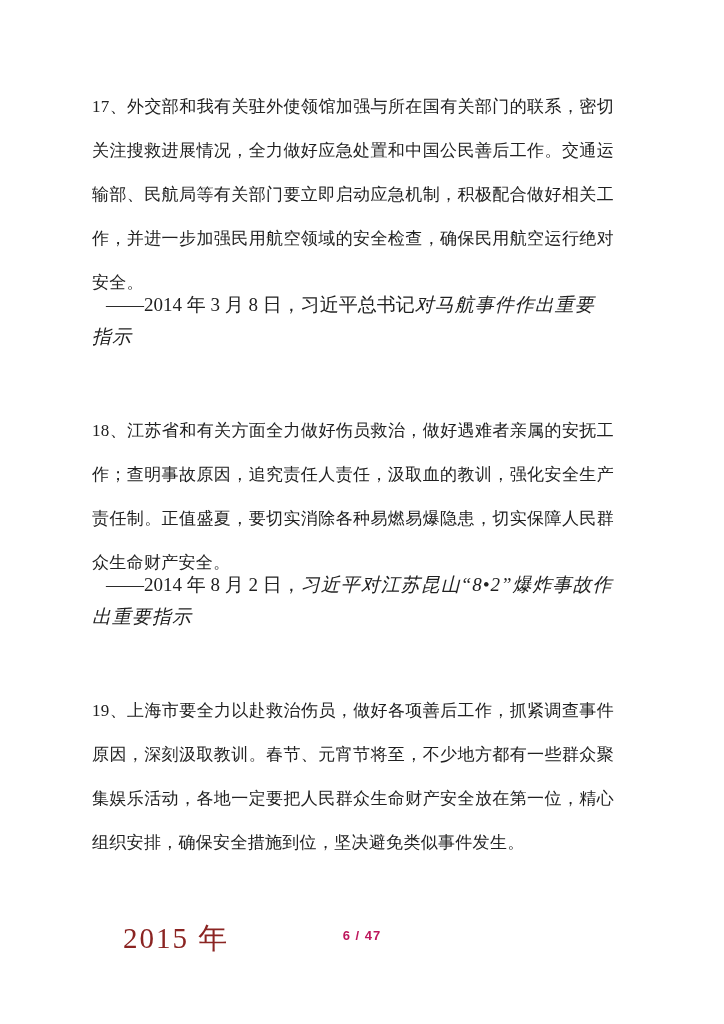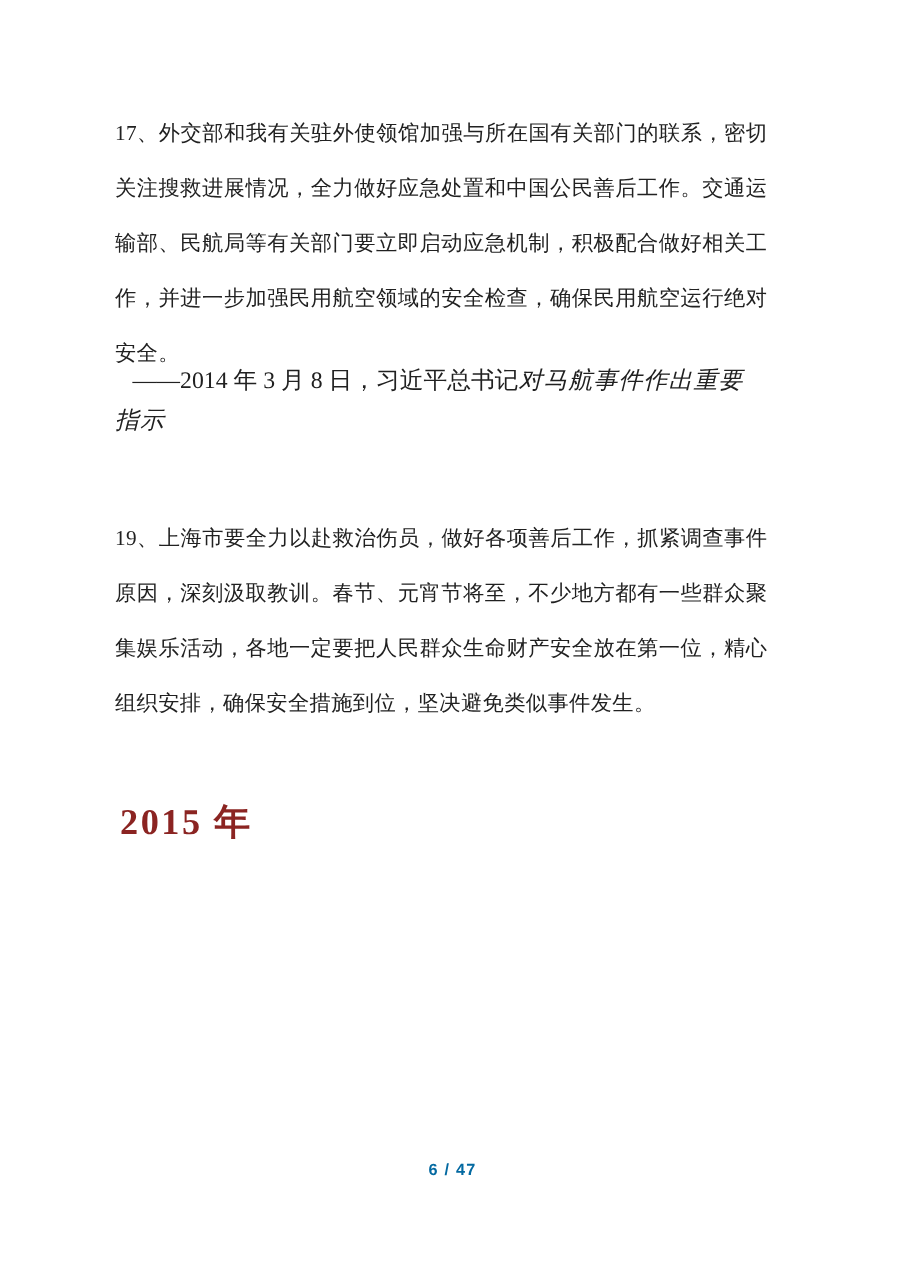--- a/index.html
+++ b/index.html
@@ -39,50 +39,54 @@
     text-indent: 14px;
     text-align: left;
     word-break: break-all;
   }
   .attr-para.deep-indent { text-indent: 46px; }
   .attr-quote {
     font-style: italic;
     letter-spacing: 1px;
   }
   .year-heading {
-    margin: 8px 0 0 4px;
+    margin: 8px 0 0 31px;
     font-size: 29px;
     line-height: 34px;
-    font-weight: bold;
+    font-weight: normal;
     letter-spacing: 2px;
   }
   .footer {
     position: absolute;
     left: 0;
     top: 928px;
     width: 724px;
     text-align: center;
     font-family: "Liberation Sans", "DejaVu Sans", sans-serif;
     font-size: 13px;
     font-weight: bold;
-    color: #0369a1;
+    color: #be185d;
     letter-spacing: 1px;
   }
 </style>
 </head>
 <body>
 
 <div class="page">
   <div class="content">
 
     <section class="entry">
       <p class="body-para">17、外交部和我有关驻外使领馆加强与所在国有关部门的联系，密切关注搜救进展情况，全力做好应急处置和中国公民善后工作。交通运输部、民航局等有关部门要立即启动应急机制，积极配合做好相关工作，并进一步加强民用航空领域的安全检查，确保民用航空运行绝对安全。</p>
       <p class="attr-para"><span class="attr-date">——2014 年 3 月 8 日，习近平总书记</span><span class="attr-quote">对马航事件作出重要指示</span></p>
     </section>
 
+    <section class="entry">
+      <p class="body-para">18、江苏省和有关方面全力做好伤员救治，做好遇难者亲属的安抚工作；查明事故原因，追究责任人责任，汲取血的教训，强化安全生产责任制。正值盛夏，要切实消除各种易燃易爆隐患，切实保障人民群众生命财产安全。</p>
+      <p class="attr-para"><span class="attr-date">——2014 年 8 月 2 日，</span><span class="attr-quote">习近平对江苏昆山“8•2”爆炸事故作出重要指示</span></p>
+    </section>
 
     <section class="entry">
       <p class="body-para">19、上海市要全力以赴救治伤员，做好各项善后工作，抓紧调查事件原因，深刻汲取教训。春节、元宵节将至，不少地方都有一些群众聚集娱乐活动，各地一定要把人民群众生命财产安全放在第一位，精心组织安排，确保安全措施到位，坚决避免类似事件发生。</p>
     </section>
 
     <h1 class="year-heading" style="color: rgb(139, 36, 34);">2015 年</h1>
 
   </div>
 
   <div class="footer">

